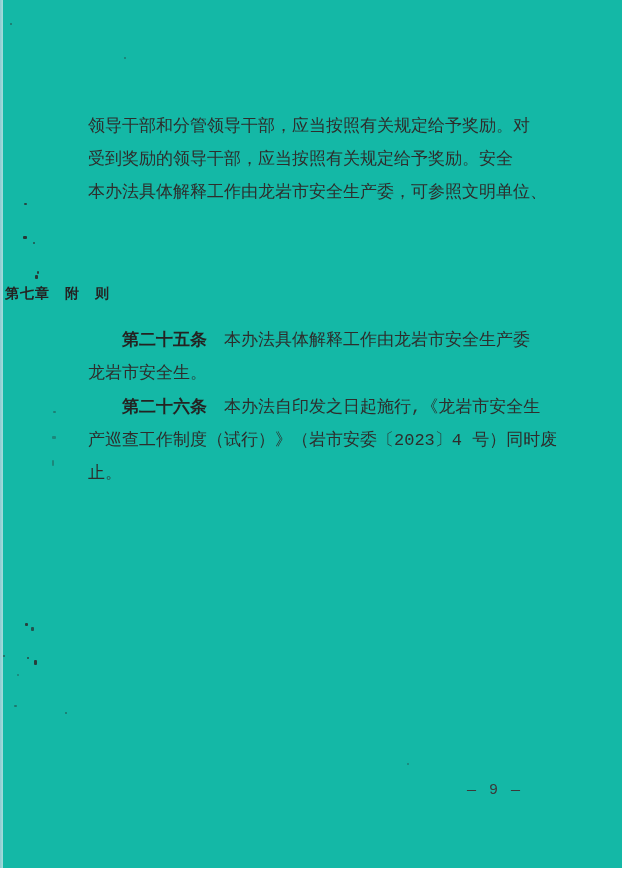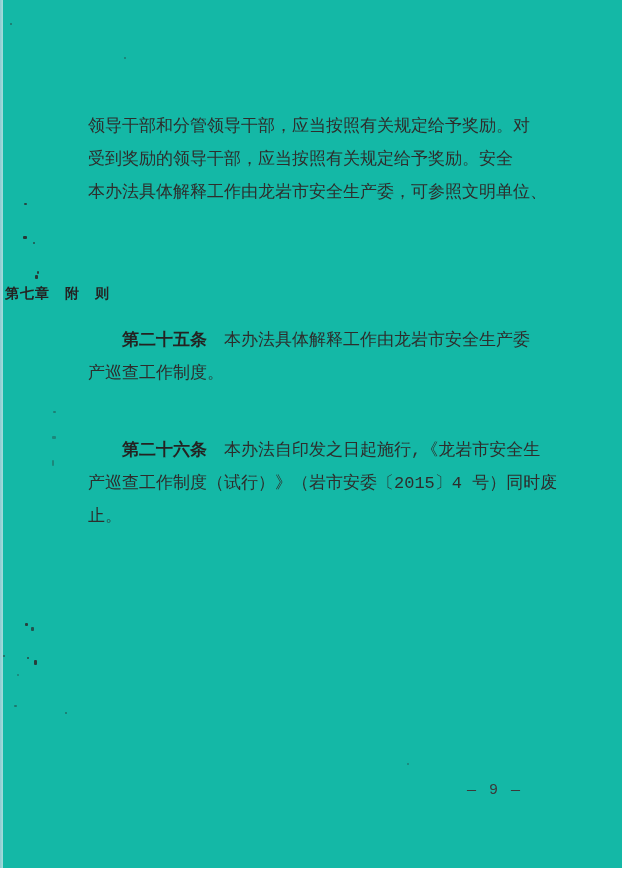--- a/index.html
+++ b/index.html
@@ -75,26 +75,26 @@
   <div class="text-col para-cont" style="position:absolute;">
     <div class="line">领导干部和分管领导干部，应当按照有关规定给予奖励。对</div>
     <div class="line">受到奖励的领导干部，应当按照有关规定给予奖励。安全</div>
     <div class="line">本办法具体解释工作由龙岩市安全生产委，可参照文明单位、</div>
   </div>
 
   <div class="chapter-heading">第七章　附　则</div>
 
   <div class="text-col art-25" style="position:absolute;">
     <div class="line indent"><span class="term">第二十五条</span><span>　本办法具体解释工作由龙岩市安全生产委</span></div>
-    <div class="line">产巡查工作制度。</div>
+    <div class="line">龙岩市安全生。</div>
   </div>
 
-  <div class="text-col art-26" style="position:absolute;margin-top:43px;">
+  <div class="text-col art-26" style="position:absolute;">
     <div class="line indent"><span class="term">第二十六条</span><span>　本办法自印发之日起施行,《龙岩市安全生</span></div>
-    <div class="line">产巡查工作制度（试行）》（岩市安委〔2015〕4 号）同时废</div>
+    <div class="line">产巡查工作制度（试行）》（岩市安委〔2023〕4 号）同时废</div>
     <div class="line">止。</div>
   </div>
 
   <div class="footer-page-num">— 9 —</div>
 
   <div class="speck" style="left:10px;top:23px;width:2px;height:2px;opacity:.5;"></div>
   <div class="speck" style="left:124px;top:57px;width:2px;height:2px;opacity:.45;"></div>
   <div class="speck" style="left:24px;top:203px;width:3px;height:2px;opacity:.8;"></div>
   <div class="speck" style="left:23px;top:236px;width:4px;height:3px;opacity:.9;"></div>
   <div class="speck" style="left:33px;top:242px;width:2px;height:2px;opacity:.75;"></div>

